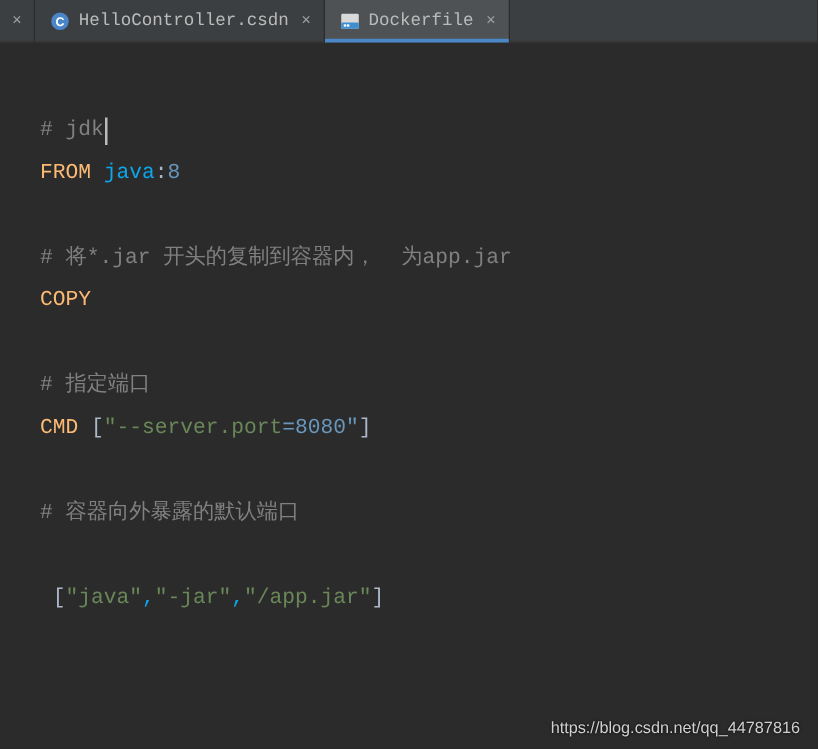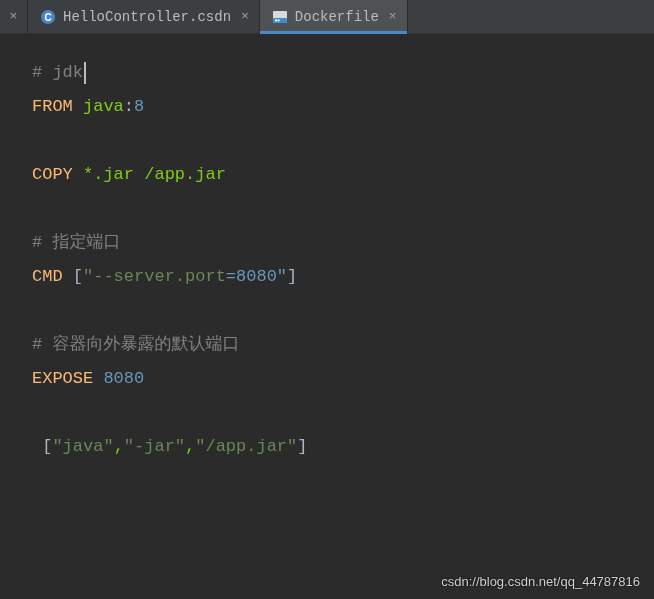--- a/index.html
+++ b/index.html
@@ -57,25 +57,26 @@
     .tab-close {
       color: #a0a0a0;
       font-size: 13px;
       margin-left: 3px;
     }
     .editor {
       padding: 22px 0 0 32px;
       font-size: 17px;
       line-height: 34px;
       position: relative;
+      margin-top: 32px;
     }
     .code-line { white-space: pre; height: 34px; display:flex; align-items:center;}
     .c-comment { color: #808080; }
     .c-keyword { color: #fdba74; }
-    .c-ident { color: #84cc16; }
+    .c-ident { color: #0ea5e9; }
     .c-colon { color: #a9b7c6; }
     .c-number { color: #6897bb; }
     .c-bracket { color: #a9b7c6; }
     .c-string { color: #6a8759; }
     .c-eq { color: #6897bb; }
     .cursor {
       display: inline-block;
       width: 2px; height: 22px;
       background: #bbbbbb;
       vertical-align: middle;
@@ -113,24 +114,24 @@
     </svg>
     <span>Dockerfile</span>
     <span class="tab-close">×</span>
   </div>
 </div>
 
 <div class="editor" id="editor">
     <div class="code-line"><span class="c-comment"># jdk</span><span class="cursor"></span></div>
     <div class="code-line"><span class="c-keyword">FROM</span><span> </span><span class="c-ident">java</span><span class="c-colon">:</span><span class="c-number">8</span></div>
     <div class="code-line"></div>
-    <div class="code-line"><span class="c-keyword">COPY</span><span> </span><span class="c-ident">*.jar /app.jar</span></div>
+    <div class="code-line"><span class="c-comment"># 将*.jar 开头的复制到容器内，  为app.jar</span></div>
+    <div class="code-line"><span class="c-keyword">COPY</span><span> </span></div>
     <div class="code-line"></div>
     <div class="code-line"><span class="c-comment"># 指定端口</span></div>
     <div class="code-line"><span class="c-keyword">CMD</span><span> </span><span class="c-bracket">[</span><span class="c-string">"--server.port</span><span class="c-eq">=8080"</span><span class="c-bracket">]</span></div>
     <div class="code-line"></div>
     <div class="code-line"><span class="c-comment"># 容器向外暴露的默认端口</span></div>
-    <div class="code-line"><span class="c-keyword">EXPOSE</span><span> </span><span class="c-number">8080</span></div>
     <div class="code-line"></div>
     <div class="code-line"><span> </span><span class="c-bracket">[</span><span class="c-string">"java"</span><span class="c-ident">,</span><span class="c-string">"-jar"</span><span class="c-ident">,</span><span class="c-string">"/app.jar"</span><span class="c-bracket">]</span></div>
   </div>
 
-<div class="watermark">csdn://blog.csdn.net/qq_44787816</div>
+<div class="watermark">https://blog.csdn.net/qq_44787816</div>
 
 </body></html>

